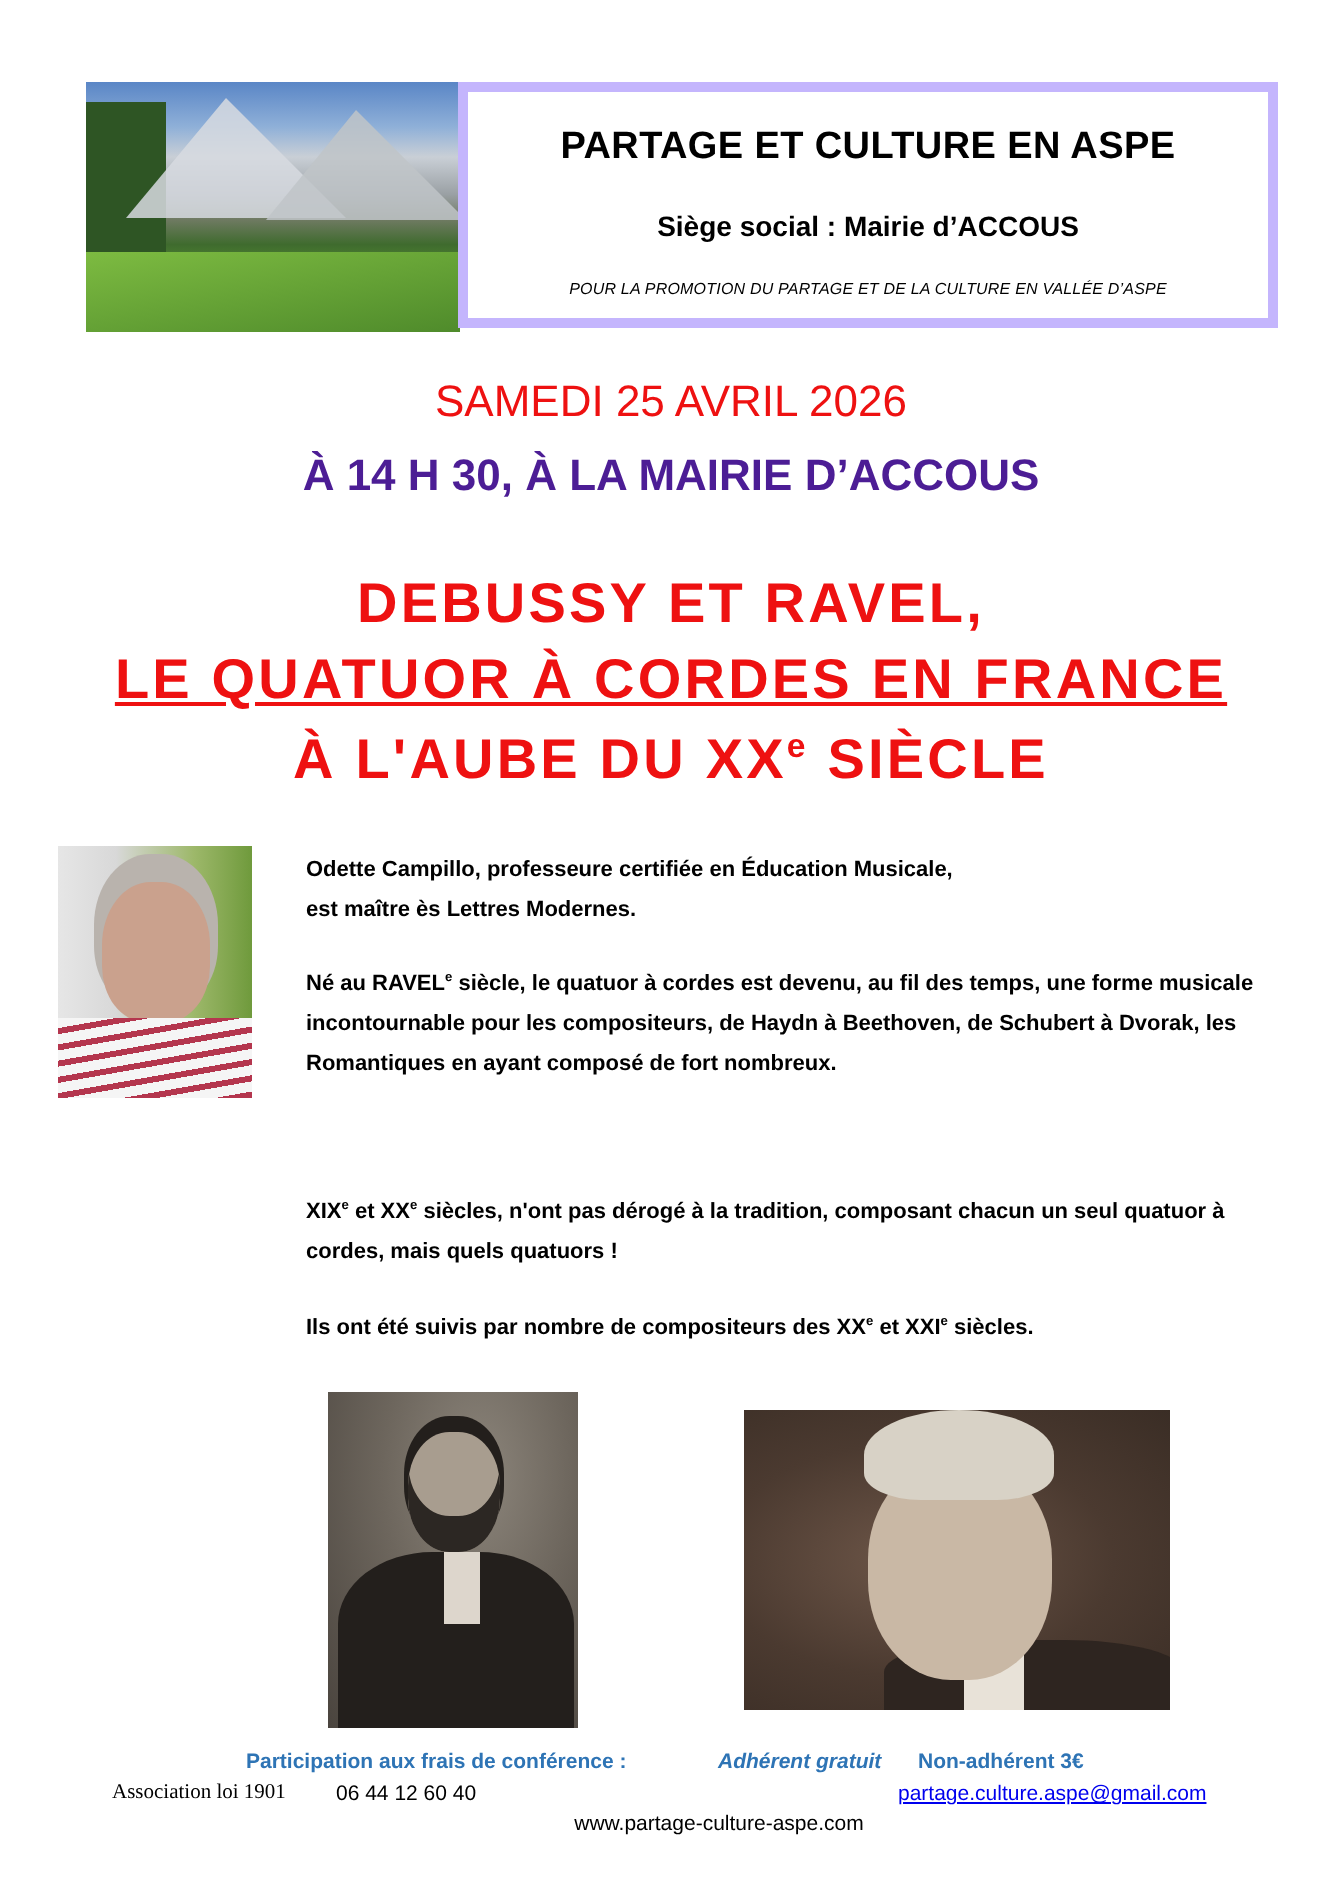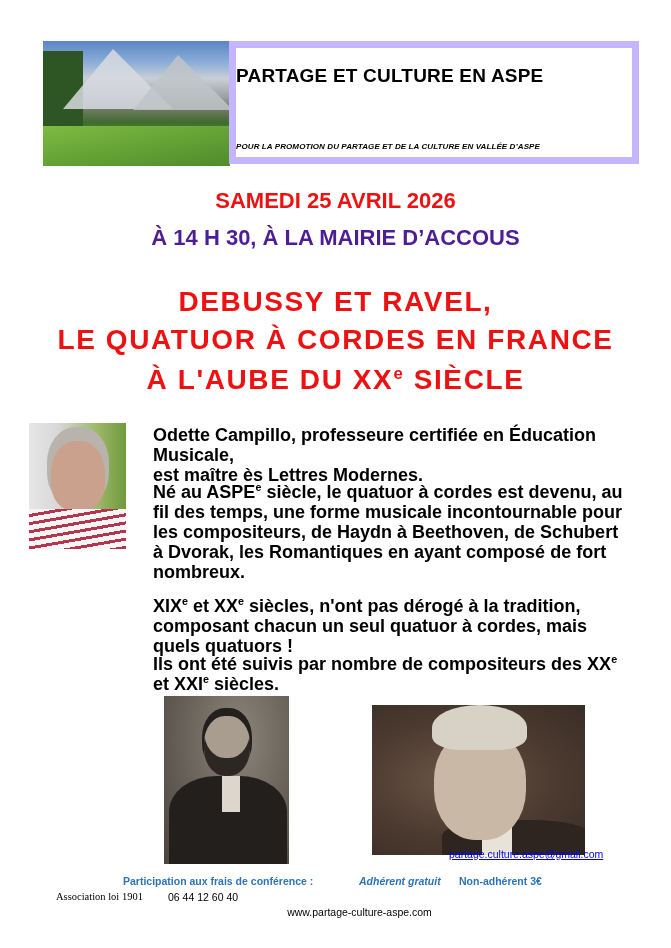--- a/index.html
+++ b/index.html
@@ -5,39 +5,39 @@
   html, body { margin: 0; padding: 0; background: #ffffff; }
   body { width: 671px; height: 948px; position: relative; overflow: hidden; font-family: "Liberation Sans", sans-serif; color: #000; }
   .abs { position: absolute; }
   
   .hdr-img { left: 43px; top: 41px; width: 187px; height: 125px; overflow: hidden;
     background: linear-gradient(180deg, #5a86c6 0%, #8fb0d8 18%, #c9cfd6 30%, #9aa0a4 45%, #6f7a62 55%, #3f6b2e 65%, #5c9a33 80%, #79b83d 100%); }
   .hdr-img .mtn { position: absolute; left: 20px; top: 8px; width: 0; height: 0; border-left: 50px solid transparent; border-right: 60px solid transparent; border-bottom: 60px solid #d7dbe0; opacity: .85; }
   .hdr-img .mtn2 { position: absolute; left: 90px; top: 14px; width: 0; height: 0; border-left: 45px solid transparent; border-right: 55px solid transparent; border-bottom: 55px solid #bfc4c8; opacity: .85; }
   .hdr-img .forest { position: absolute; left: 0; top: 10px; width: 40px; height: 115px; background: #2e5524; }
   .hdr-img .meadow { position: absolute; left: 0; bottom: 0; width: 187px; height: 40px; background: linear-gradient(170deg, #7dbb41, #4f8b2b); }
-  .hdr-box { left: 229px; top: 41px; width: 410px; height: 123px; border: 7px solid #c4b5fd; box-sizing: border-box; }
+  .hdr-box { left: 229px; top: 41px; width: 410px; height: 123px; border: 5px solid #c4b5fd; box-sizing: border-box; text-align: center; }
   .hdr-title { position: absolute; left: 0; right: 0; top: 17px; font-weight: bold; font-size: 19px; letter-spacing: 0.2px; }
   .hdr-sub { position: absolute; left: 0; right: 0; top: 59px; font-weight: bold; font-size: 14px; }
-  .hdr-tag { position: absolute; left: 0; right: 0; top: 94px; font-weight: bold; font-style: italic; font-size: 8px; letter-spacing: 0.1px; }
+  .hdr-tag { position: absolute; left: 0; right: 0; top: 94px; font-weight: normal; font-style: italic; font-size: 8px; letter-spacing: 0.1px; }
   
-  .date { left: 0; width: 671px; top: 188px; text-align: center; color: #ee1111; font-weight: bold; font-size: 22px; }
+  .date { left: 0; width: 671px; top: 188px; text-align: center; color: #ee1111; font-weight: normal; font-size: 22px; }
   .time { left: 0; width: 671px; top: 225px; text-align: center; color: #4c1d95; font-weight: bold; font-size: 22px; }
   .title-line { left: 0; width: 671px; text-align: center; color: #ee1111; font-weight: bold; font-size: 28px; letter-spacing: 1.6px; }
   .t1 { top: 286px; }
-  .t2 { top: 324px; }
+  .t2 { top: 324px; text-decoration: underline; }
   .t3 { top: 364px; }
   sup.e { font-size: 60%; vertical-align: super; line-height: 0; }
   
   .speaker-photo { left: 29px; top: 423px; width: 97px; height: 126px; overflow: hidden;
     background: linear-gradient(90deg, #e6e6e6 0%, #d8d8d8 30%, #9db86a 70%, #6f9a3c 100%); }
   .speaker-photo .face { position: absolute; left: 22px; top: 18px; width: 54px; height: 70px; border-radius: 45% 45% 40% 40%; background: #caa18d; box-shadow: 0 -10px 0 4px #b9b3ad; }
   .speaker-photo .shirt { position: absolute; left: 0; bottom: 0; width: 97px; height: 40px;
     background: repeating-linear-gradient(170deg, #f5f5f5 0 5px, #b4364e 5px 8px); }
-  .body-text { left: 153px; width: 480px; font-weight: bold; font-size: 18px; line-height: 20px; }
+  .body-text { left: 153px; width: 480px; font-weight: bold; font-size: 11px; line-height: 20px; }
   .p1 { top: 425px; }
   .p2 { top: 482px; }
   .p3 { top: 576px; }
   .p4 { top: 654px; }
   .body-text p { margin: 0; }
   
   .debussy { left: 164px; top: 696px; width: 125px; height: 168px; overflow: hidden;
     background: radial-gradient(ellipse at 60% 25%, #8c857b 0%, #6d665d 45%, #4a443e 100%); }
   .debussy .head { position: absolute; left: 40px; top: 20px; width: 46px; height: 60px; border-radius: 45%; background: #a89d8f; box-shadow: inset 0 -18px 0 #2c2723, 0 -6px 0 2px #231f1c; }
   .debussy .coat { position: absolute; left: 5px; top: 80px; width: 118px; height: 90px; border-radius: 40% 40% 0 0; background: #231f1c; }
@@ -48,34 +48,35 @@
   .ravel .head { position: absolute; left: 62px; top: 25px; width: 92px; height: 110px; border-radius: 45%; background: #c9b8a5; }
   .ravel .coat { position: absolute; left: 70px; top: 115px; width: 150px; height: 40px; border-radius: 40% 40% 0 0; background: #2e2520; }
   .ravel .collar { position: absolute; left: 110px; top: 110px; width: 30px; height: 40px; background: #e8e2d8; }
   
   .fee { top: 875px; font-family: "Liberation Sans", sans-serif; font-weight: bold; font-size: 10.5px; color: #2e74b5; }
   .fee-label { left: 123px; }
   .fee-member { left: 359px; font-style: italic; }
   .fee-non { left: 459px; }
   .assoc { left: 56px; top: 891px; font-size: 10.5px; color: #000; font-family: Liberation Serif, serif; }
   .phone { left: 168px; top: 891px; font-size: 10.5px; color: #000; }
-  .email { left: 449px; top: 848px; font-size: 10.5px; color: #0000ee; text-decoration: underline; }
+  .email { left: 449px; top: 891px; font-size: 10.5px; color: #0000ee; text-decoration: underline; }
   .web { left: 0; width: 671px; top: 906px; text-align: center; font-size: 10.5px; color: #000; padding-left: 24px; }
 </style>
 </head>
 <body>
 
 <div class="abs hdr-img" title="Mountain landscape of the Aspe valley">
   <div class="forest"></div>
   <div class="mtn"></div>
   <div class="mtn2"></div>
   <div class="meadow"></div>
 </div>
 <div class="abs hdr-box">
   <div class="hdr-title">PARTAGE ET CULTURE EN ASPE</div>
+  <div class="hdr-sub">Siège social : Mairie d’ACCOUS</div>
   <div class="hdr-tag">POUR LA PROMOTION DU PARTAGE ET DE LA CULTURE EN VALLÉE D’ASPE</div>
 </div>
 
 <div class="abs date">SAMEDI 25 AVRIL 2026</div>
 <div class="abs time">À 14 H 30, À LA MAIRIE D’ACCOUS</div>
 
 <div class="abs title-line t1">DEBUSSY ET RAVEL,</div>
 <div class="abs title-line t2">LE QUATUOR À CORDES EN FRANCE</div>
 <div class="abs title-line t3"><span>À L'AUBE DU XX</span><sup class="e">e</sup><span> SIÈCLE</span></div>
 
@@ -83,21 +84,21 @@
   <div class="face"></div>
   <div class="shirt"></div>
 </div>
 
 <div class="abs body-text p1">
   <p>Odette Campillo, professeure certifiée en Éducation Musicale,</p>
   <p>est maître ès Lettres Modernes.</p>
 </div>
 
 <div class="abs body-text p2">
-  <p><span>Né au ASPE</span><sup class="e">e</sup><span> siècle, le quatuor à cordes est devenu, au fil des temps, une forme musicale incontournable pour les compositeurs, de Haydn à Beethoven, de Schubert à Dvorak, les Romantiques en ayant composé de fort nombreux.</span></p>
+  <p><span>Né au RAVEL</span><sup class="e">e</sup><span> siècle, le quatuor à cordes est devenu, au fil des temps, une forme musicale incontournable pour les compositeurs, de Haydn à Beethoven, de Schubert à Dvorak, les Romantiques en ayant composé de fort nombreux.</span></p>
 </div>
 
 <div class="abs body-text p3">
   <p><br><span>XIX</span><sup class="e">e</sup><span> et XX</span><sup class="e">e</sup><span> siècles, n'ont pas dérogé à la tradition, composant chacun un seul quatuor à cordes, mais quels quatuors !</span></p>
 </div>
 
 <div class="abs body-text p4">
   <p><span>Ils ont été suivis par nombre de compositeurs des XX</span><sup class="e">e</sup><span> et XXI</span><sup class="e">e</sup><span> siècles.</span></p>
 </div>
 

